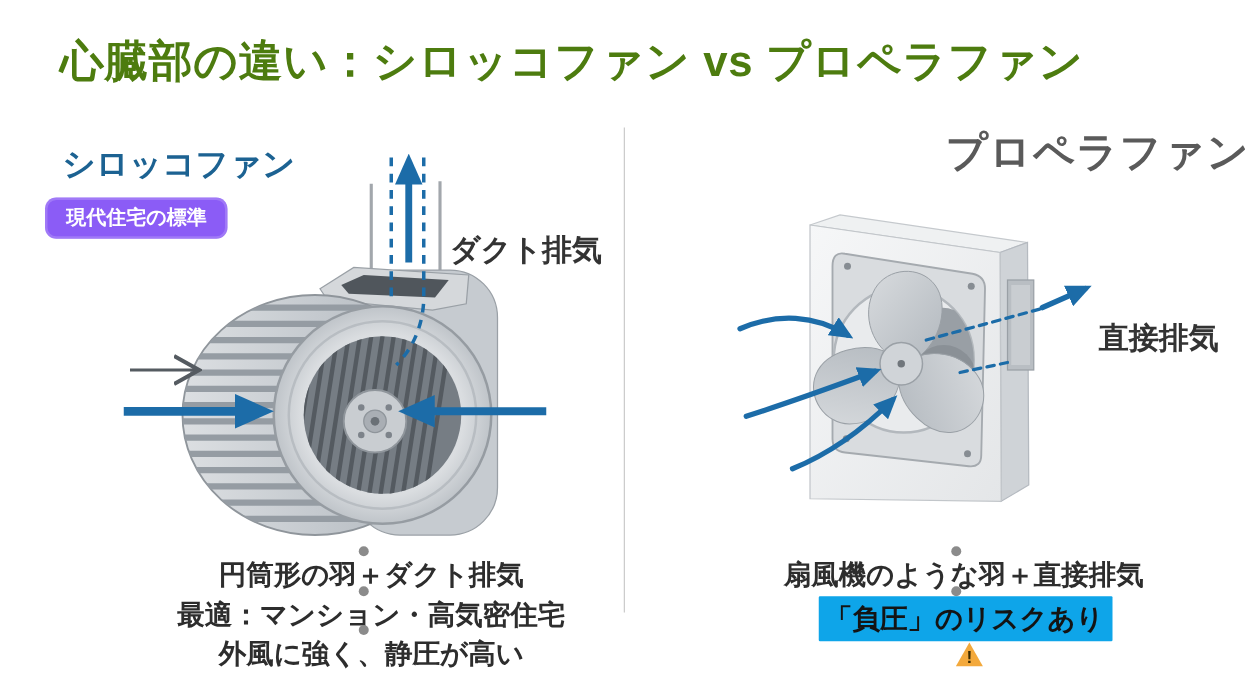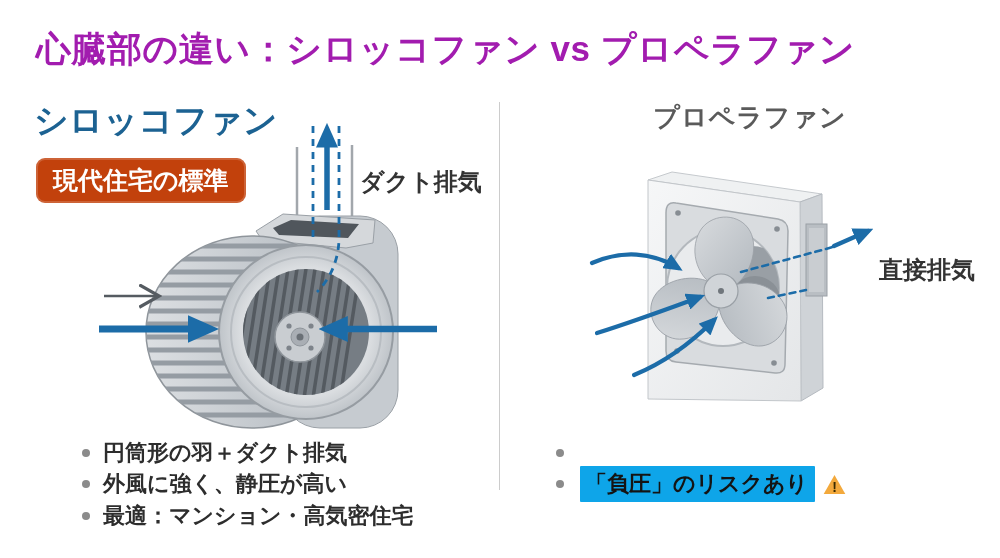--- a/index.html
+++ b/index.html
@@ -1,48 +1,48 @@
 <!DOCTYPE html>
 <html lang="ja"><head>
 <meta charset="utf-8">
 <style>
   html,body{margin:0;padding:0;background:#fff;}
   .slide{
     position:relative;width:1000px;height:558px;background:#ffffff;overflow:hidden;
     font-family:"Liberation Sans","DejaVu Sans",sans-serif;
   }
   .title{
-    position:absolute;left:36px;top:26px;margin:0;
-    font-size:35px;font-weight:800;color:#a21caf;letter-spacing:0.5px;white-space:nowrap;
+    position:absolute;left:48px;top:26px;margin:0;
+    font-size:35px;font-weight:800;color:#4d7c0f;letter-spacing:0.5px;white-space:nowrap;
   }
   .divider{position:absolute;left:499px;top:102px;width:1px;height:388px;background:#cccccc;}
   .heading-left{
-    position:absolute;left:34px;top:98px;margin:0;
-    font-size:34px;font-weight:800;color:#1C6292;white-space:nowrap;
+    position:absolute;left:34px;top:98px;margin:16px;
+    font-size:26px;font-weight:800;color:#1C6292;white-space:nowrap;
   }
   .heading-right{
-    position:absolute;left:500px;top:100px;margin:0;width:500px;text-align:center;
-    font-size:26px;font-weight:800;color:#5a5a5a;letter-spacing:1px;white-space:nowrap;
+    position:absolute;left:500px;top:100px;margin:0;width:500px;text-align:right;
+    font-size:33px;font-weight:800;color:#5a5a5a;letter-spacing:1px;white-space:nowrap;
   }
   .badge{
     position:absolute;left:36px;top:158px;
-    background:#c2410c;color:#ffffff;font-size:25px;font-weight:700;
+    background:#8b5cf6;color:#ffffff;font-size:16px;font-weight:700;
     padding:6px 17px;border-radius:9px;white-space:nowrap;
     box-shadow:inset 0 0 0 2px rgba(255,255,255,0.18);
   }
   .illu{position:absolute;top:90px;width:500px;height:350px;}
   .illu-left{left:0;}
   .illu-right{left:500px;}
   .flow-label{position:absolute;font-size:24px;font-weight:700;color:#333333;white-space:nowrap;}
-  .flow-label.duct{left:360px;top:166px;text-align:right;}
+  .flow-label.duct{left:360px;top:184px;text-align:right;}
   .flow-label.direct{left:831px;top:254px;margin-left:48px;}
   .bullets{position:absolute;margin:0;padding:0;list-style:none;width:430px;}
   .bullets-left{left:82px;top:437px;}
   .bullets-right{left:556px;top:437px;}
-  .bullets li{display:flex;align-items:center;height:31.5px;font-size:22px;font-weight:700;color:#2d2d2d;white-space:nowrap;}
+  .bullets li{display:flex;align-items:center;height:31.5px;font-size:22px;font-weight:700;color:#2d2d2d;white-space:nowrap;flex-direction:column;}
   .dot{width:8px;height:8px;border-radius:50%;background:#8b8b8b;margin-right:13px;flex:0 0 auto;}
   .hl{background:#0ea5e9;color:#141414;padding:3px 7px 3px 5px;margin-left:3px;border-radius:1px;}
   .warn{margin-left:8px;flex:0 0 auto;display:block;}
 </style>
 </head>
 <body>
 
 <div class="slide">
 
   <h1 class="title">心臓部の違い：シロッコファン vs プロペラファン</h1>
@@ -147,25 +147,25 @@
 
   <div class="flow-label duct">ダクト排気</div>
 
   <ul class="bullets bullets-left">
     <li>
       <span class="dot"></span>
       <span>円筒形の羽＋ダクト排気</span>
     </li>
     <li>
       <span class="dot"></span>
+      <span>最適：マンション・高気密住宅</span>
+    </li>
+    <li>
+      <span class="dot"></span>
       <span>外風に強く、静圧が高い</span>
-    </li>
-    <li>
-      <span class="dot"></span>
-      <span>最適：マンション・高気密住宅</span>
     </li>
   </ul>
 
   <h2 class="heading-right">プロペラファン</h2>
 
   <svg class="illu illu-right" viewBox="500 90 500 350" aria-hidden="true">
     <defs>
       <linearGradient id="gWall" x1="0" y1="0" x2="1" y2="1">
         <stop offset="0" stop-color="#f6f7f8"></stop>
           <stop offset="1" stop-color="#e4e6e8"></stop>
@@ -220,20 +220,21 @@
       <path d="M 597,333 C 638,320 670,308 700,297" stroke-width="4.2" marker-end="url(#mBlue2)"></path>
       <path d="M 634,375 C 666,362 694,340 714,320" stroke-width="4.2" marker-end="url(#mBlue2)"></path>
     </g>
   </svg>
 
   <div class="flow-label direct">直接排気</div>
 
   <ul class="bullets bullets-right">
     <li>
       <span class="dot"></span>
+      <span>扇風機のような羽＋直接排気</span>
     </li>
     <li>
       <span class="dot"></span>
       <span class="hl">「負圧」のリスクあり</span>
       <svg class="warn" width="23" height="21" viewBox="0 0 23 21" aria-hidden="true">
         <polygon points="11.5,1 22.3,20 0.7,20" fill="#F3A93C"></polygon>
         <text x="11.5" y="17.5" text-anchor="middle" font-size="14" font-weight="bold" fill="#3a2a00">!</text>
       </svg>
     </li>
   </ul>

